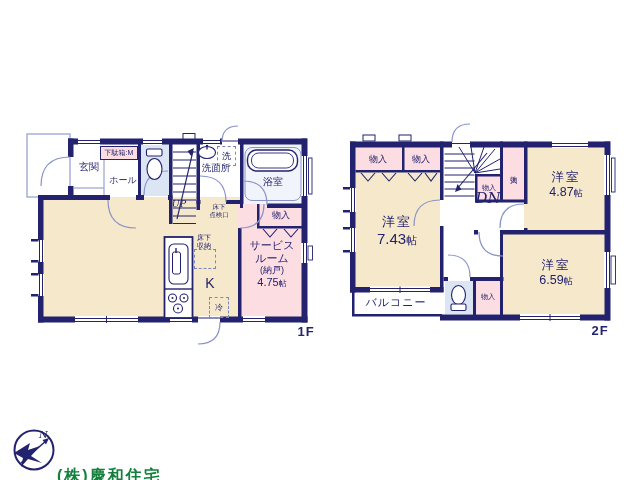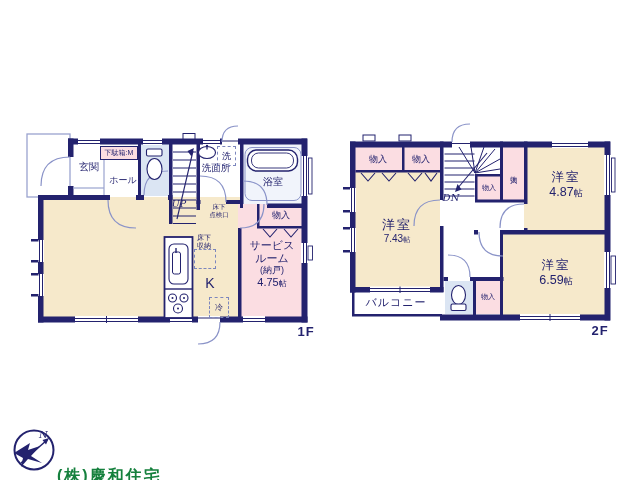--- a/index.html
+++ b/index.html
@@ -290,24 +290,24 @@
   <div>収納</div>
 </div>
 <div class="dash-box" style="left:194px;top:249px;width:20px;height:18px"></div>
 <div class="dash-box" style="left:209px;top:297px;width:18px;height:19px;font-size:8px">冷</div>
 <div class="lbl floor-tag" style="left:306px;top:332px;font-size:13px">1F</div>
 
 <div class="lbl" style="left:378px;top:159px;font-size:9px">物入</div>
 <div class="lbl" style="left:421px;top:159px;font-size:9px">物入</div>
 <div class="lbl" style="left:489px;top:188px;font-size:7px">物入</div>
 <div class="lbl vert" style="left:513px;top:171px;font-size:7px">物入</div>
-<div class="lbl ital" style="left:451px;top:198px;font-size:10px">DN</div>
+<div class="lbl ital" style="left:488px;top:198px;font-size:15px">DN</div>
 <div class="lbl" style="left:397px;top:231px">
   <div class="room-name" style="font-size:13px">洋室</div>
-  <div style="font-size:10px"><span>7.43</span><span class="unit">帖</span></div>
+  <div style="font-size:15px"><span>7.43</span><span class="unit">帖</span></div>
 </div>
 <div class="lbl" style="left:566px;top:185px">
   <div class="room-name" style="font-size:12.5px">洋室</div>
   <div style="font-size:12.5px"><span>4.87</span><span class="unit">帖</span></div>
 </div>
 <div class="lbl" style="left:556px;top:273px">
   <div class="room-name" style="font-size:12.5px">洋室</div>
   <div style="font-size:12.5px"><span>6.59</span><span class="unit">帖</span></div>
 </div>
 <div class="lbl" style="left:488px;top:297px;font-size:7px">物入</div>

